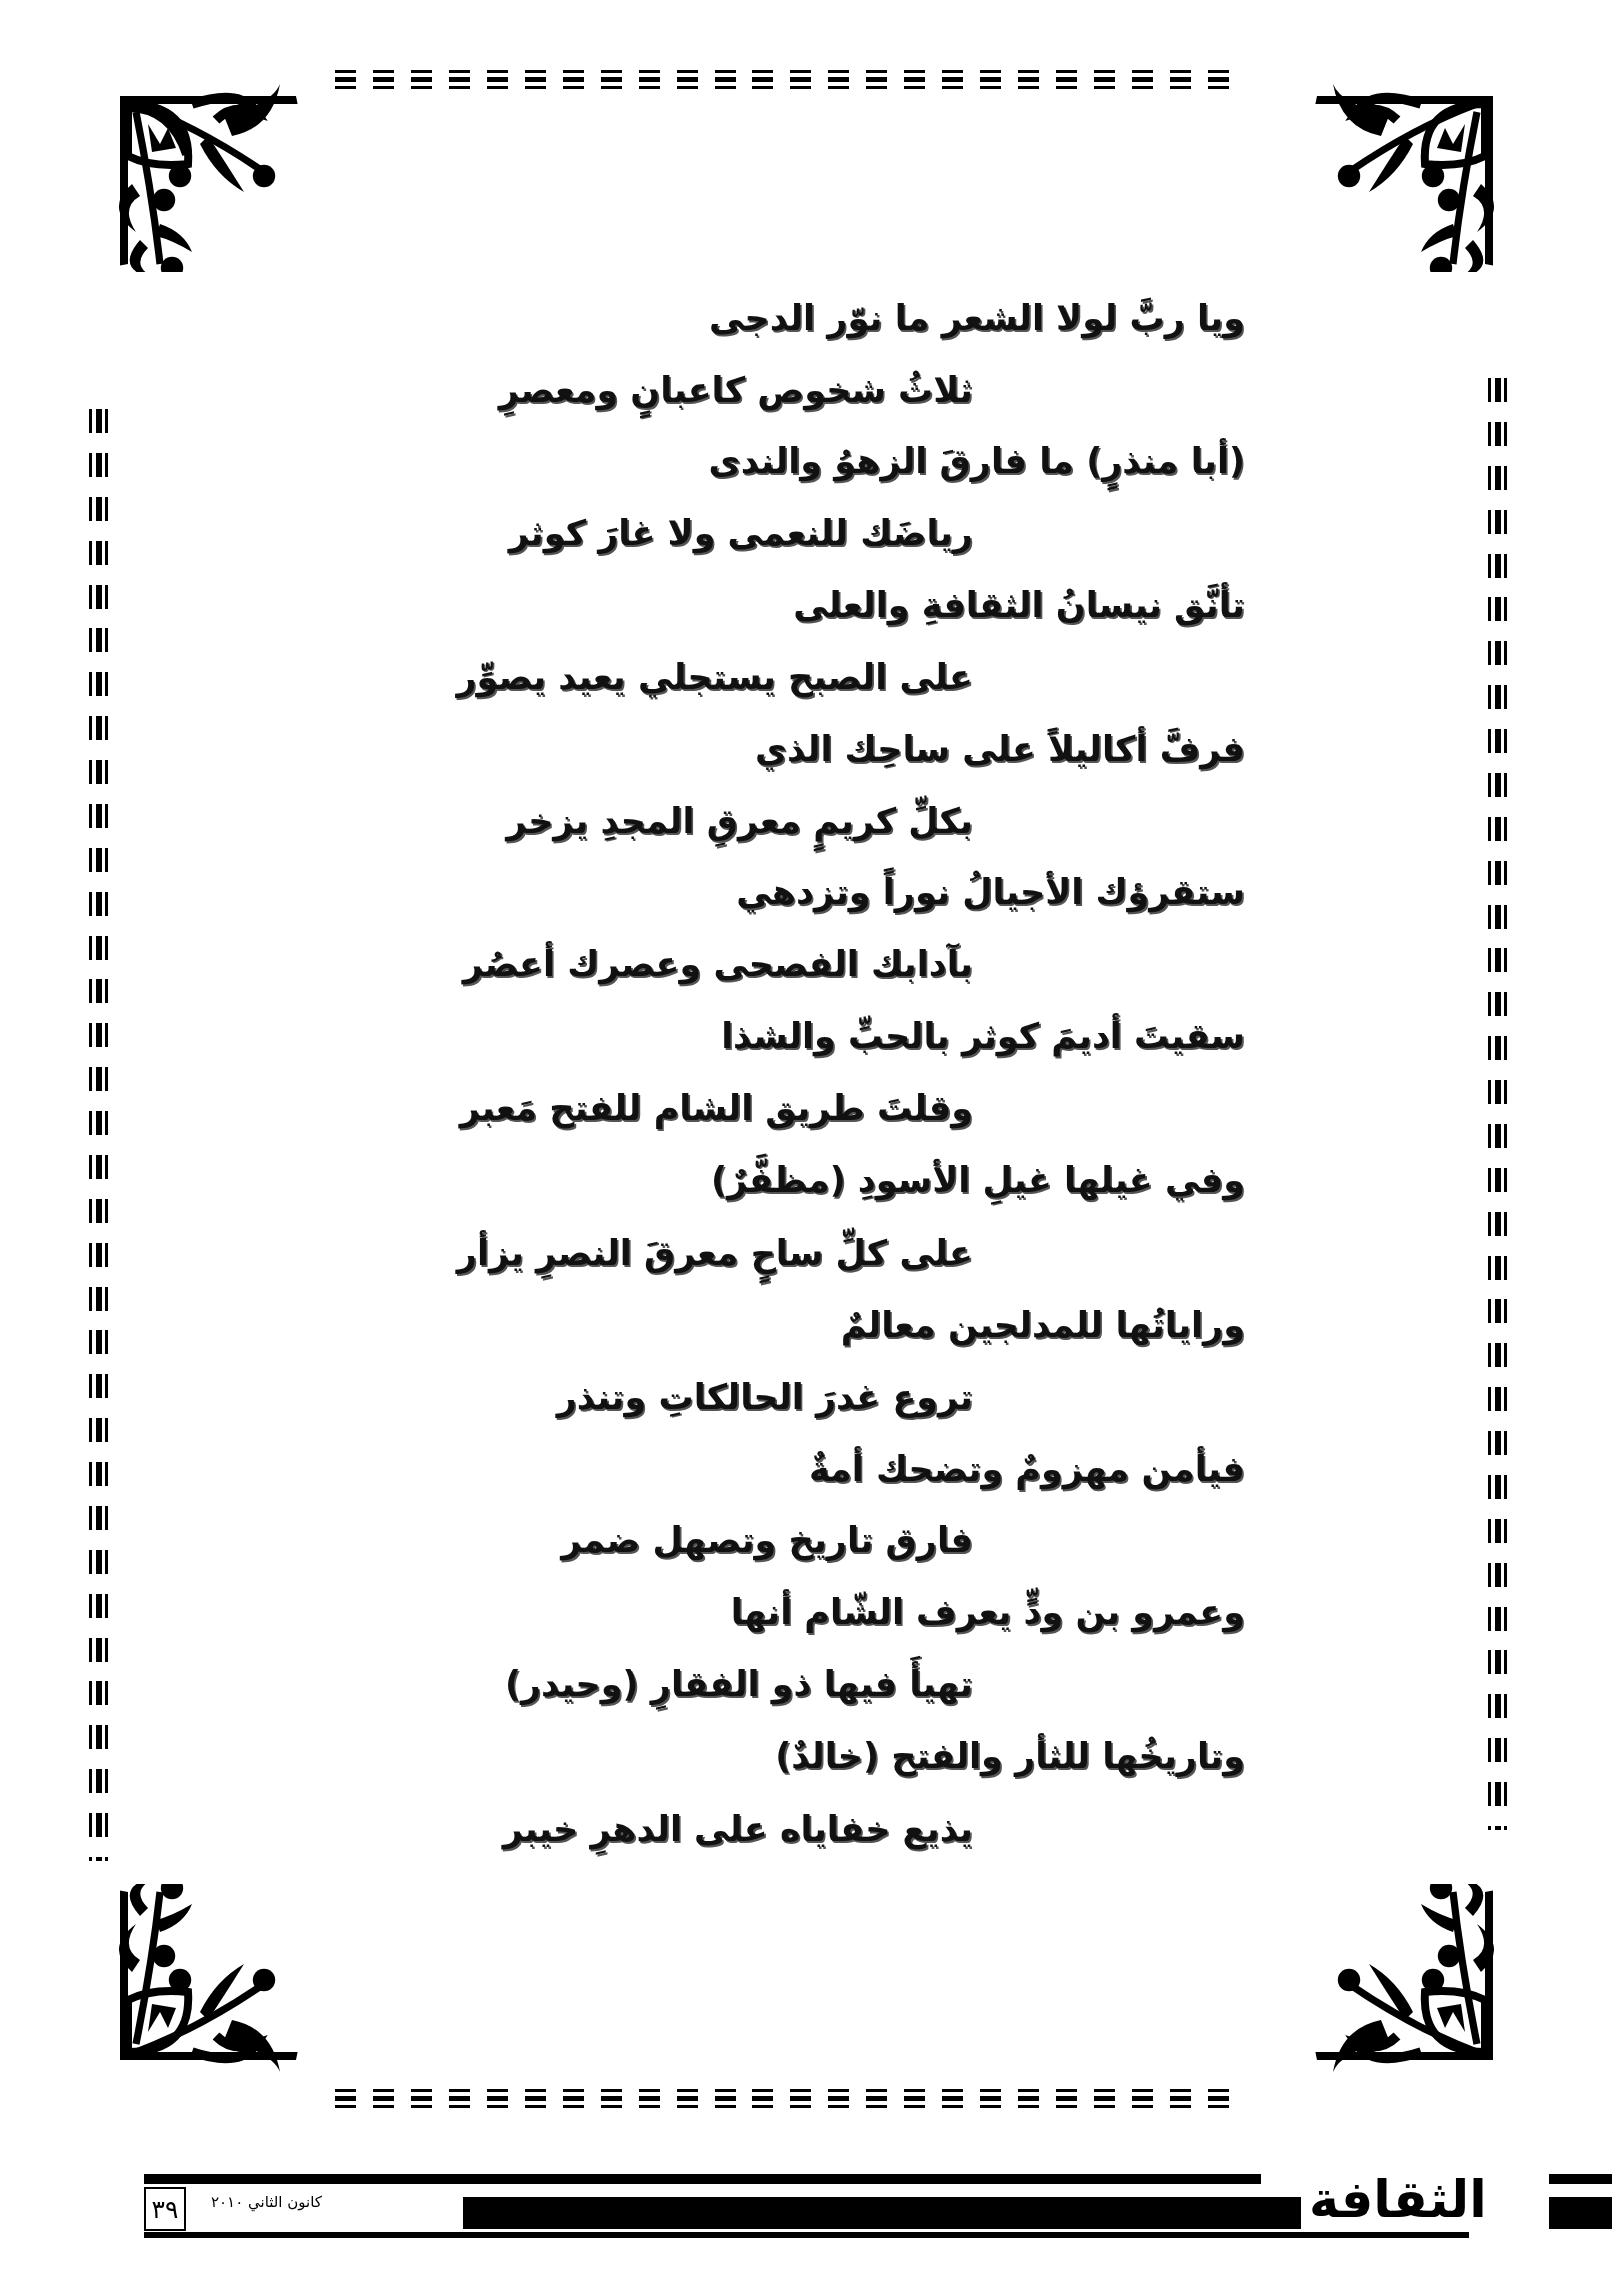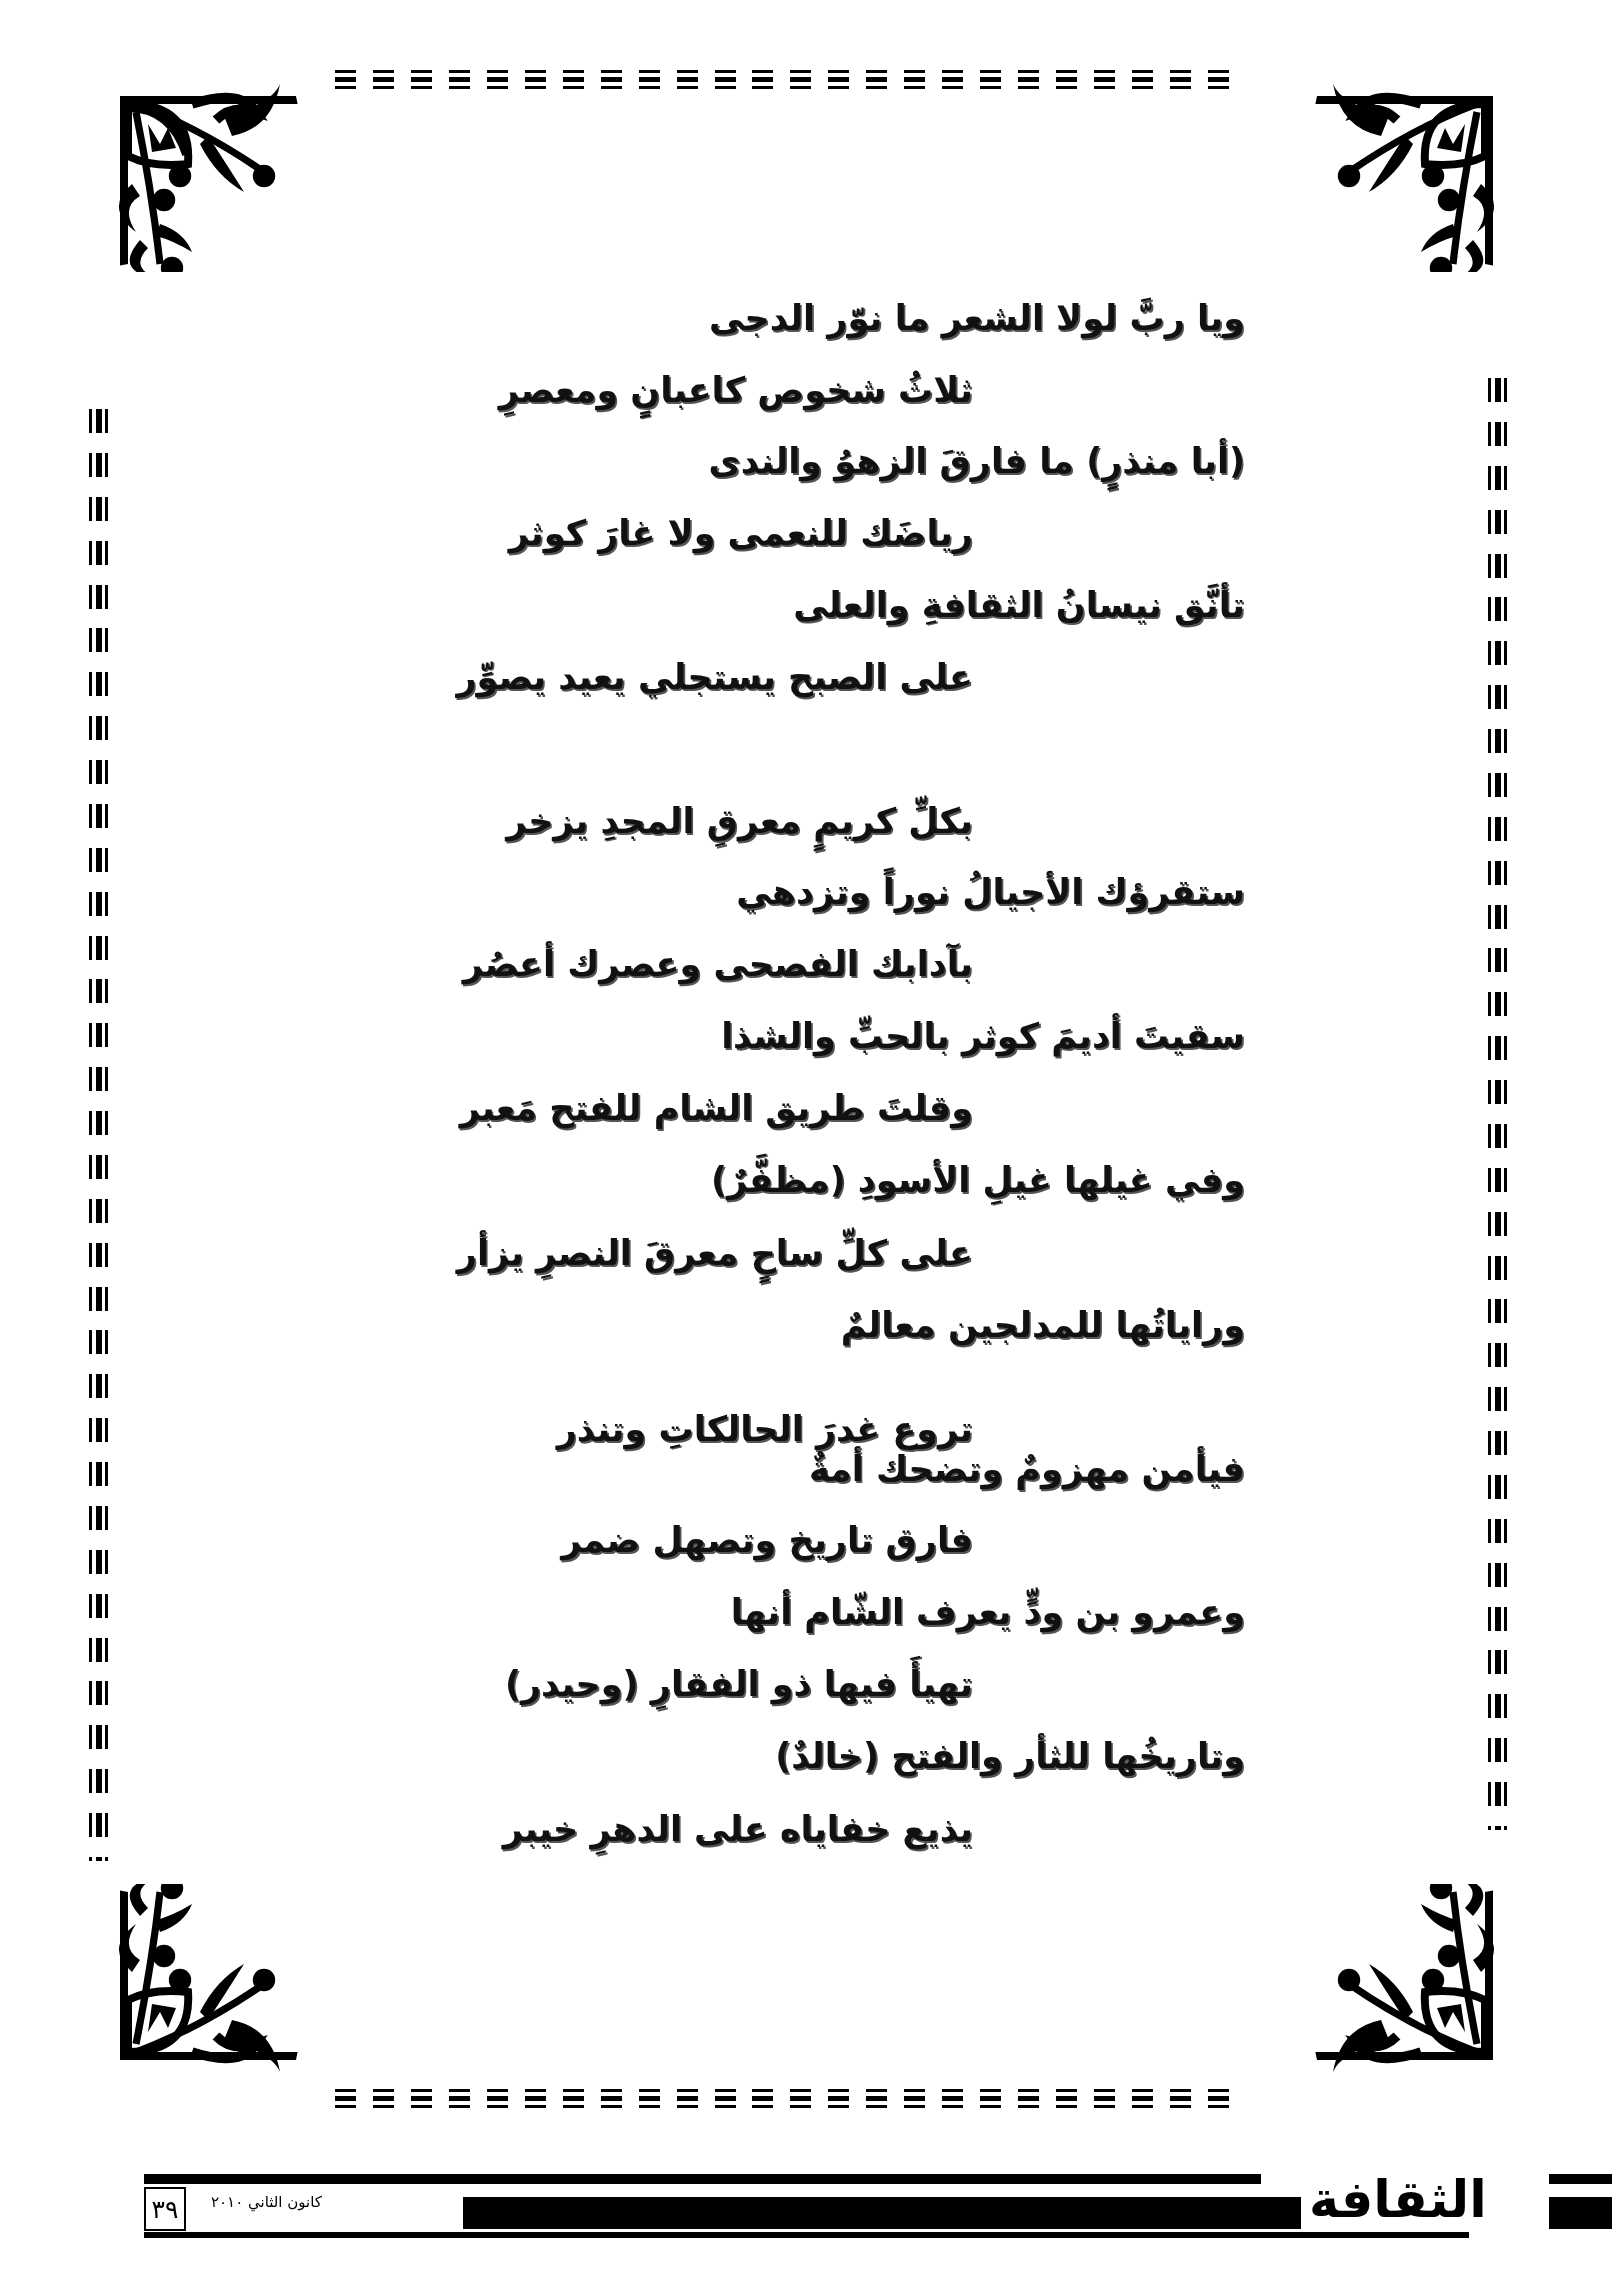--- a/index.html
+++ b/index.html
@@ -632,29 +632,30 @@
     </svg>
   </div>
 
   <div class="poem" dir="rtl" lang="ar">
     <div class="line first" style="top:294px;">ويا ربَّ لولا الشعر ما نوّر الدجى</div>
     <div class="line second" style="top:366px;">ثلاثُ شخوص كاعبانٍ ومعصرِ</div>
     <div class="line first" style="top:437px;">(أبا منذرٍ) ما فارقَ الزهوُ والندى</div>
     <div class="line second" style="top:509px;">رياضَك للنعمى ولا غارَ كوثر</div>
     <div class="line first" style="top:581px;">تأنَّق نيسانُ الثقافةِ والعلى</div>
     <div class="line second" style="top:653px;">على الصبح يستجلي يعيد يصوِّر</div>
+    <div class="line first" style="top:725px;">فرفَّ أكاليلاً على ساحِك الذي</div>
     <div class="line second" style="top:797px;">بكلِّ كريمٍ معرقِ المجدِ يزخر</div>
     <div class="line first" style="top:868px;">ستقرؤك الأجيالُ نوراً وتزدهي</div>
     <div class="line second" style="top:940px;">بآدابك الفصحى وعصرك أعصُر</div>
     <div class="line first" style="top:1012px;">سقيتَ أديمَ كوثر بالحبِّ والشذا</div>
     <div class="line second" style="top:1084px;">وقلتَ طريق الشام للفتح مَعبر</div>
     <div class="line first" style="top:1156px;">وفي غيلها غيلِ الأسودِ (مظفَّرٌ)</div>
     <div class="line second" style="top:1229px;">على كلِّ ساحٍ معرقَ النصرِ يزأر</div>
     <div class="line first" style="top:1301px;">ورایاتُها للمدلجين معالمٌ</div>
-    <div class="line second" style="top:1373px;margin-top:32px;">تروع غدرَ الحالكاتِ وتنذر</div>
+    <div class="line second" style="top:1373px;">تروع غدرَ الحالكاتِ وتنذر</div>
     <div class="line first" style="top:1445px;">فيأمن مهزومٌ وتضحك أمةٌ</div>
     <div class="line second" style="top:1516px;">فارق تاريخ وتصهل ضمر</div>
     <div class="line first" style="top:1588px;">وعمرو بن ودٍّ يعرف الشّام أنها</div>
     <div class="line second" style="top:1660px;">تهيأَ فيها ذو الفقارِ (وحيدر)</div>
     <div class="line first" style="top:1732px;">وتاريخُها للثأر والفتح (خالدٌ)</div>
     <div class="line second" style="top:1805px;">يذيع خفاياه على الدهرِ خيبر</div>
   </div>
 
   <div class="footer">
     <div class="rule-top"></div>

